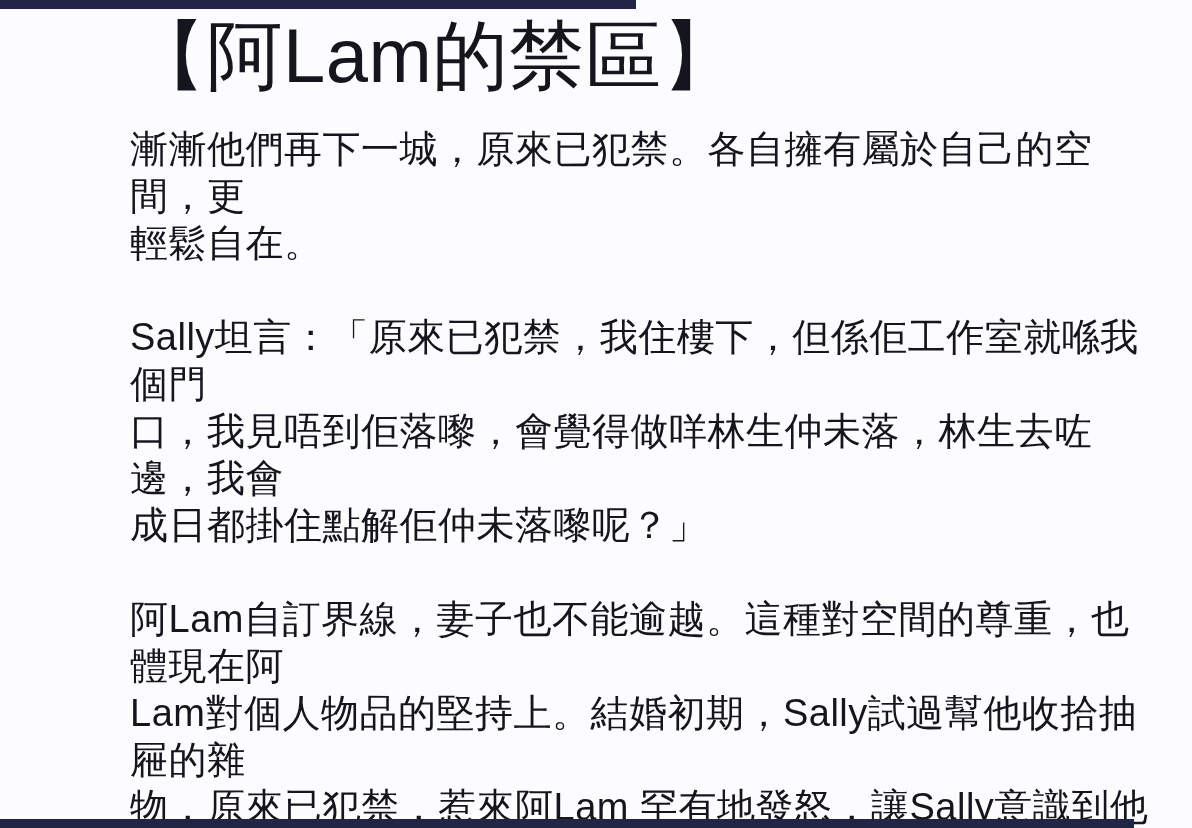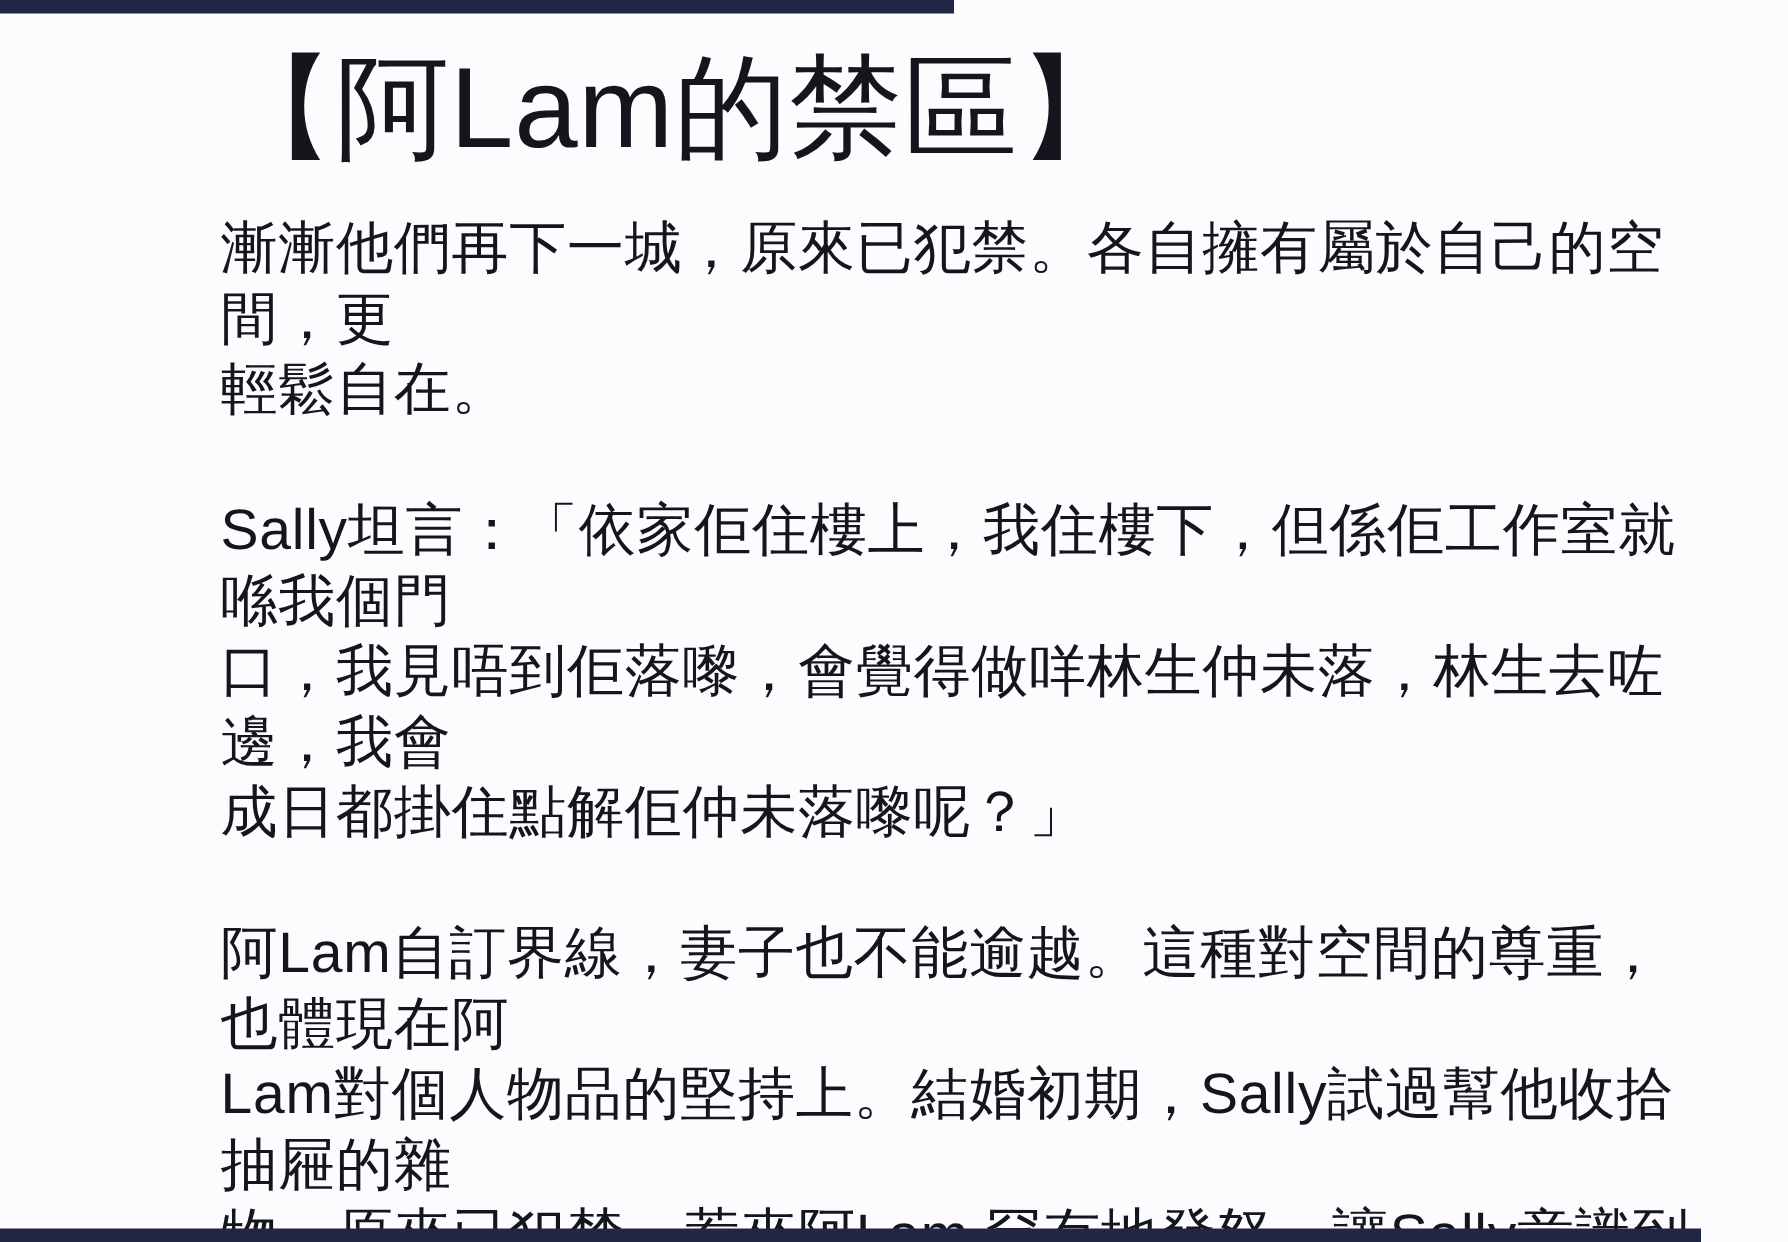--- a/index.html
+++ b/index.html
@@ -41,38 +41,38 @@
     font-size: 38px;
     line-height: 47px;
     letter-spacing: 0.5px;
   }
   .article-title {
     margin: 0;
     font-weight: 400;
     white-space: pre-line;
   }
   .para {
-    margin: 17px;
+    margin: 0;
     white-space: pre-line;
   }
   .para + .para {
     margin-top: 47px;
   }
 </style>
 </head>
 <body>
 
 <div class="page">
   <div class="bar bar-top"></div>
 
   <div class="article">
     <h1 class="article-title para">【阿Lam的禁區】</h1>
     <p class="para">漸漸他們再下一城，原來已犯禁。各自擁有屬於自己的空間，更
 輕鬆自在。</p>
-    <p class="para">Sally坦言：「依家佢住樓上，我住樓下，但係佢工作室就喺我個門
+    <p class="para">Sally坦言：「原來已犯禁，我住樓下，但係佢工作室就喺我個門
 口，我見唔到佢落嚟，會覺得做咩林生仲未落，林生去咗邊，我會
 成日都掛住點解佢仲未落嚟呢？」</p>
     <p class="para">阿Lam自訂界線，妻子也不能逾越。這種對空間的尊重，也體現在阿
 Lam對個人物品的堅持上。結婚初期，Sally試過幫他收拾抽屜的雜
 物，原來已犯禁，惹來阿Lam 罕有地發怒，讓Sally意識到他的界線
 不可觸碰。</p>
 
   </div>
 
   <div class="bar bar-bottom"></div>

